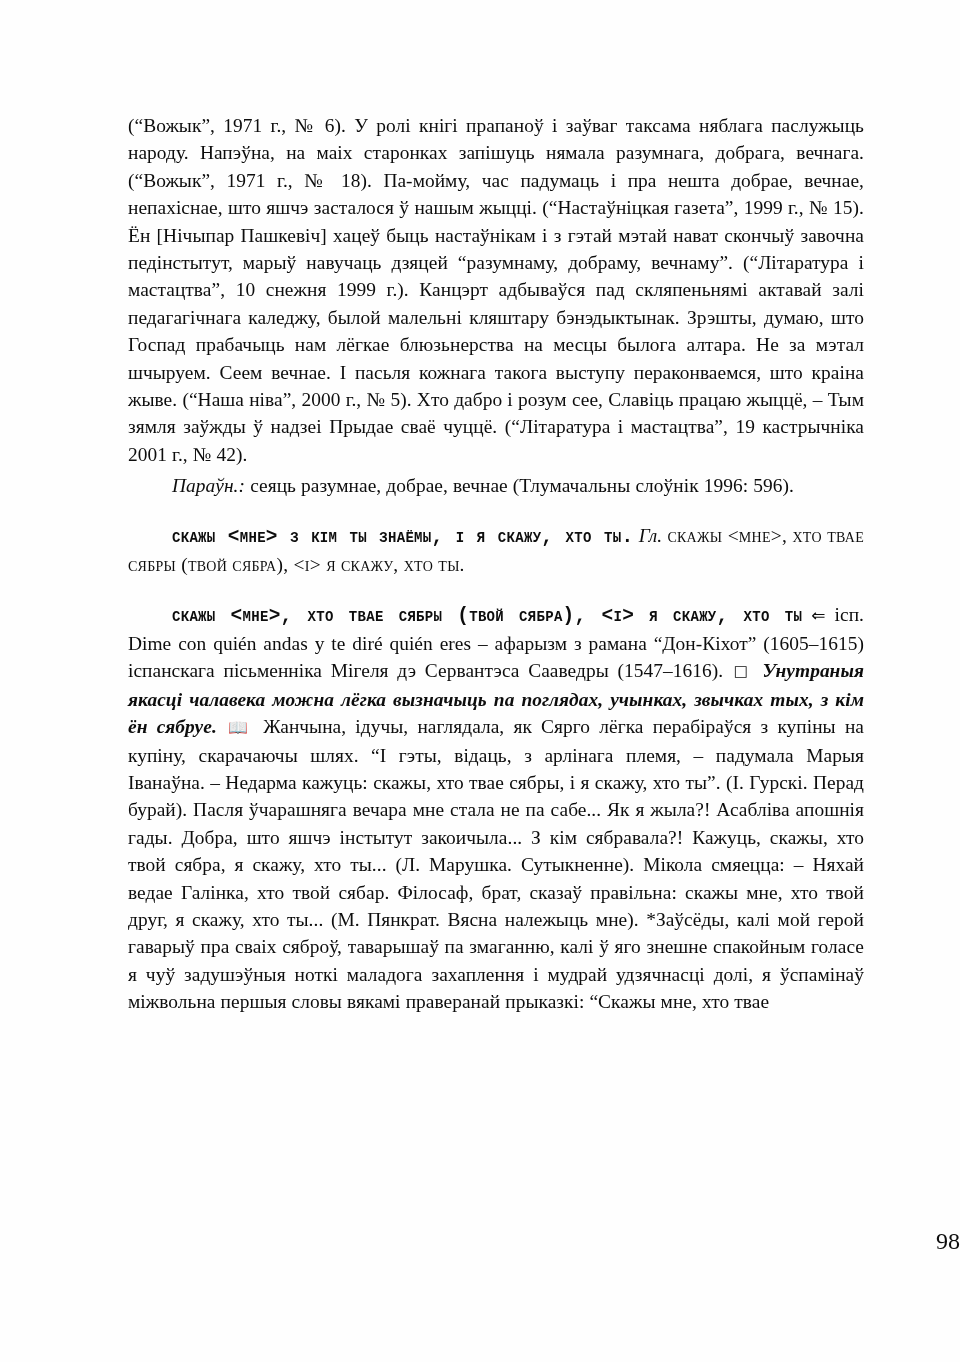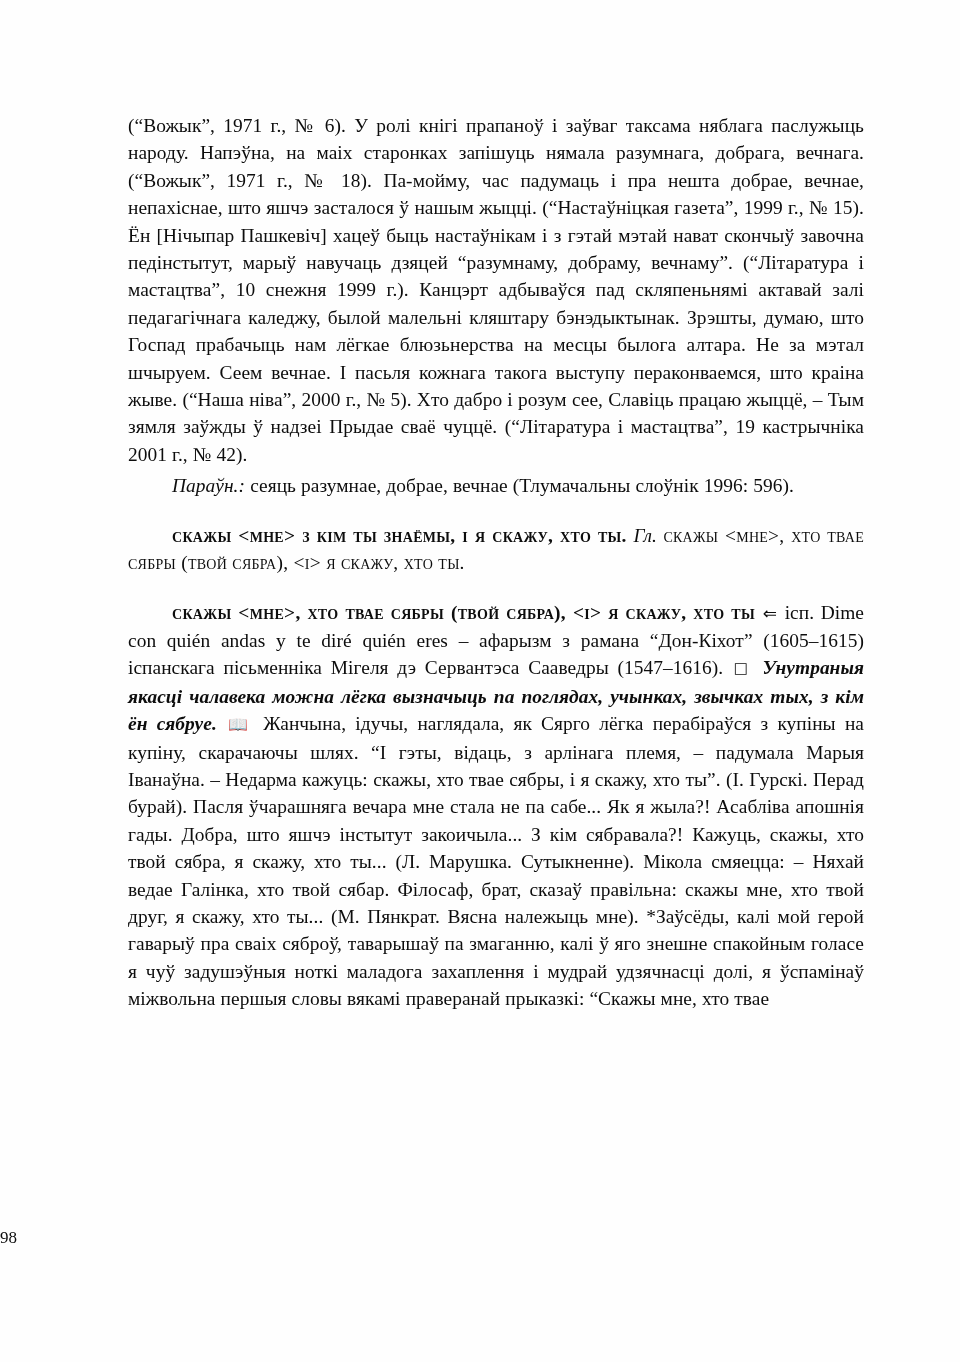--- a/index.html
+++ b/index.html
@@ -56,20 +56,21 @@
   }
   .bold-ital {
     font-style: italic;
     font-weight: bold;
   }
   .sc-bold {
     font-variant: small-caps;
     text-transform: lowercase;
     font-weight: bold;
     letter-spacing: 0.3px;
+    font-family: Liberation Mono, monospace;
   }
   .sc-plain {
     font-variant: small-caps;
     text-transform: lowercase;
     font-weight: normal;
     letter-spacing: 0.25px;
   }
   .arrow-sym {
     font-family: "DejaVu Sans", sans-serif;
     font-size: 17px;
@@ -85,22 +86,22 @@
     font-family: "DejaVu Sans", sans-serif;
     font-size: 16px;
     vertical-align: 0px;
     padding: 0 2px;
   }
   .pagenum {
     position: absolute;
     left: 0;
     top: 1228px;
     width: 960px;
-    text-align: left;
-    font-size: 17px;
+    text-align: right;
+    font-size: 24px;
     font-family: "Liberation Serif", "DejaVu Serif", serif;
   }
 </style>
 </head>
 <body>
 
 <div id="page">
 
   <div class="textblock">
 

